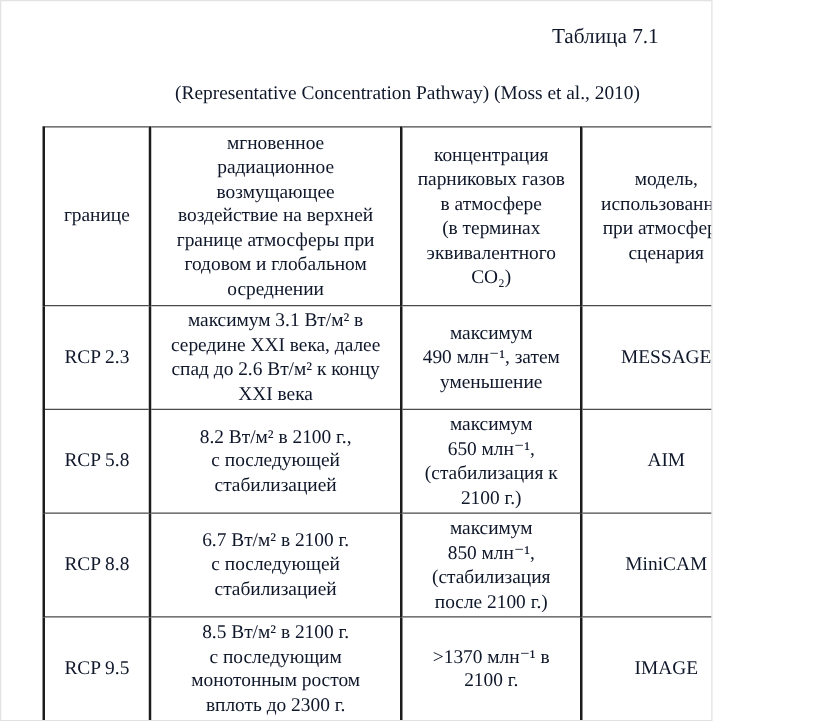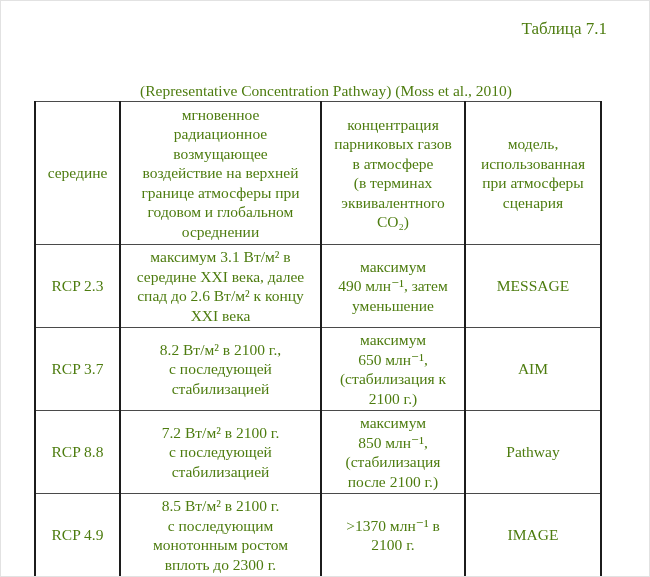--- a/index.html
+++ b/index.html
@@ -1,24 +1,24 @@
 <!DOCTYPE html>
 <html><head>
 <meta charset="utf-8">
 <style>
   html, body { margin: 0; padding: 0; background: #ffffff; }
   .page {
     position: relative;
-    width: 650px;
+    width: 570px;
     height: 577px;
     background: #ffffff;
     border: 1px solid #e2e2e2;
     box-sizing: border-box;
     font-family: "Liberation Serif", "DejaVu Serif", serif;
-    color: #4d7c0f;
+    color: #0f172a;
     overflow: hidden;
   }
   .table-label {
     position: absolute;
     top: 17px;
     right: 42px;
     font-size: 17px;
     line-height: 21px;
     white-space: nowrap;
   }
@@ -26,21 +26,21 @@
     position: absolute;
     top: 41px;
     left: 0;
     width: 650px;
     text-align: center;
     font-size: 19px;
     line-height: 23px;
   }
   .doc-subtitle {
     position: absolute;
-    top: 80px;
+    top: 64px;
     left: 0;
     width: 650px;
     text-align: center;
     font-size: 15.5px;
     line-height: 19px;
   }
   table.rcp-table {
     position: absolute;
     left: 33px;
     top: 100px;
@@ -84,21 +84,21 @@
 
   <table class="rcp-table">
     <colgroup>
       <col style="width:85px">
       <col style="width:201px">
       <col style="width:144px">
       <col style="width:136px">
     </colgroup>
     <thead>
       <tr>
-        <th>середине</th>
+        <th>границе</th>
         <th>мгновенное
 радиационное
 возмущающее
 воздействие на верхней
 границе атмосферы при
 годовом и глобальном
 осреднении</th>
         <th>концентрация
 парниковых газов
 в атмосфере
@@ -117,43 +117,43 @@
         <td>максимум 3.1 Вт/м² в
 середине XXI века, далее
 спад до 2.6 Вт/м² к концу
 XXI века</td>
         <td>максимум
 490 млн⁻¹, затем
 уменьшение</td>
         <td>MESSAGE</td>
       </tr>
       <tr>
-        <td>RCP 3.7</td>
+        <td>RCP 5.8</td>
         <td>8.2 Вт/м² в 2100 г.,
 с последующей
 стабилизацией</td>
         <td>максимум
 650 млн⁻¹,
 (стабилизация к
 2100 г.)</td>
         <td>AIM</td>
       </tr>
       <tr>
         <td>RCP 8.8</td>
-        <td>7.2 Вт/м² в 2100 г.
+        <td>6.7 Вт/м² в 2100 г.
 с последующей
 стабилизацией</td>
         <td>максимум
 850 млн⁻¹,
 (стабилизация
 после 2100 г.)</td>
-        <td>Pathway</td>
+        <td>MiniCAM</td>
       </tr>
       <tr>
-        <td>RCP 4.9</td>
+        <td>RCP 9.5</td>
         <td>8.5 Вт/м² в 2100 г.
 с последующим
 монотонным ростом
 вплоть до 2300 г.</td>
         <td>&gt;1370 млн⁻¹ в
 2100 г.</td>
         <td>IMAGE</td>
       </tr>
     </tbody>
   </table>

